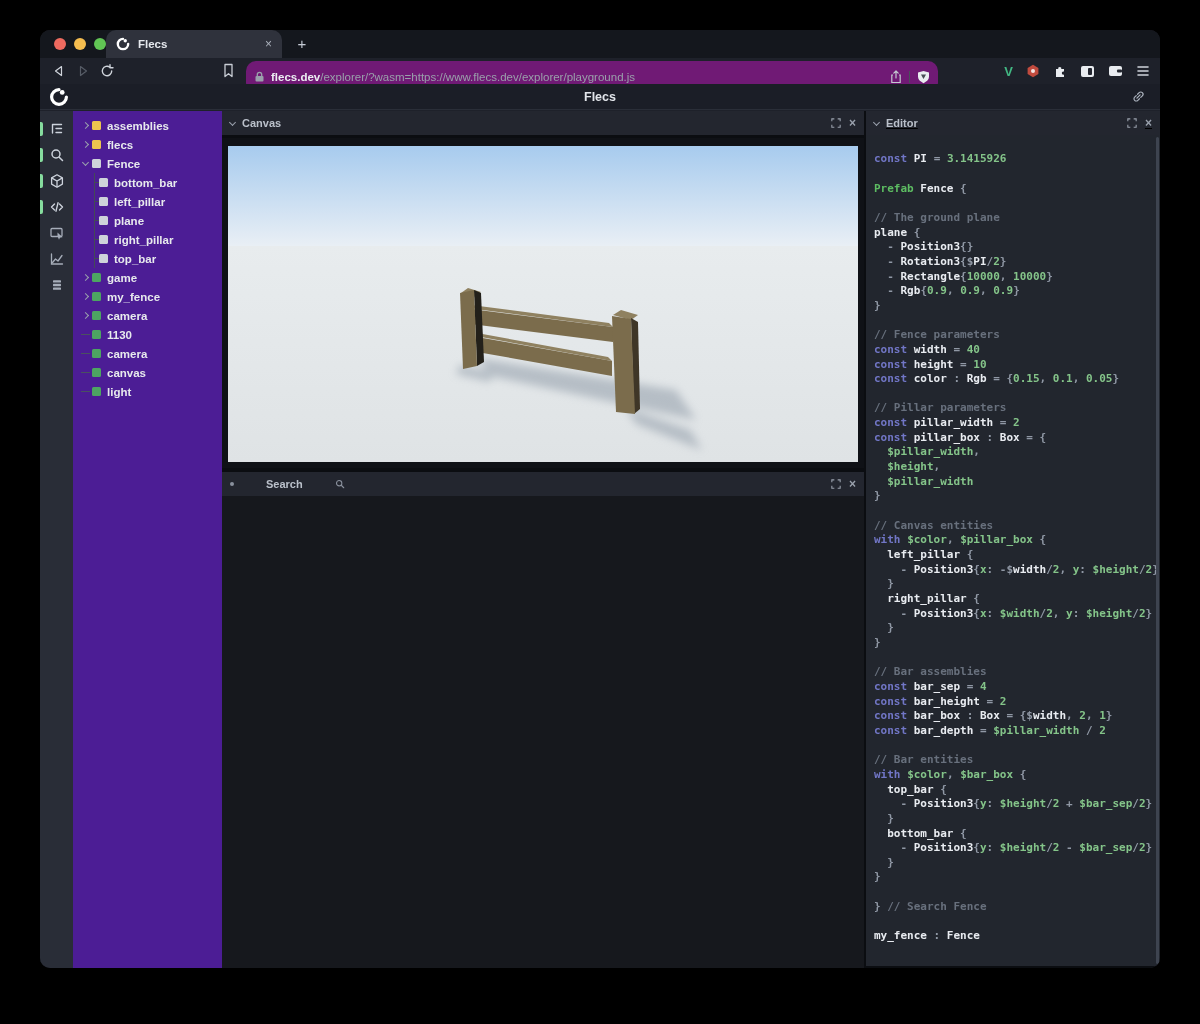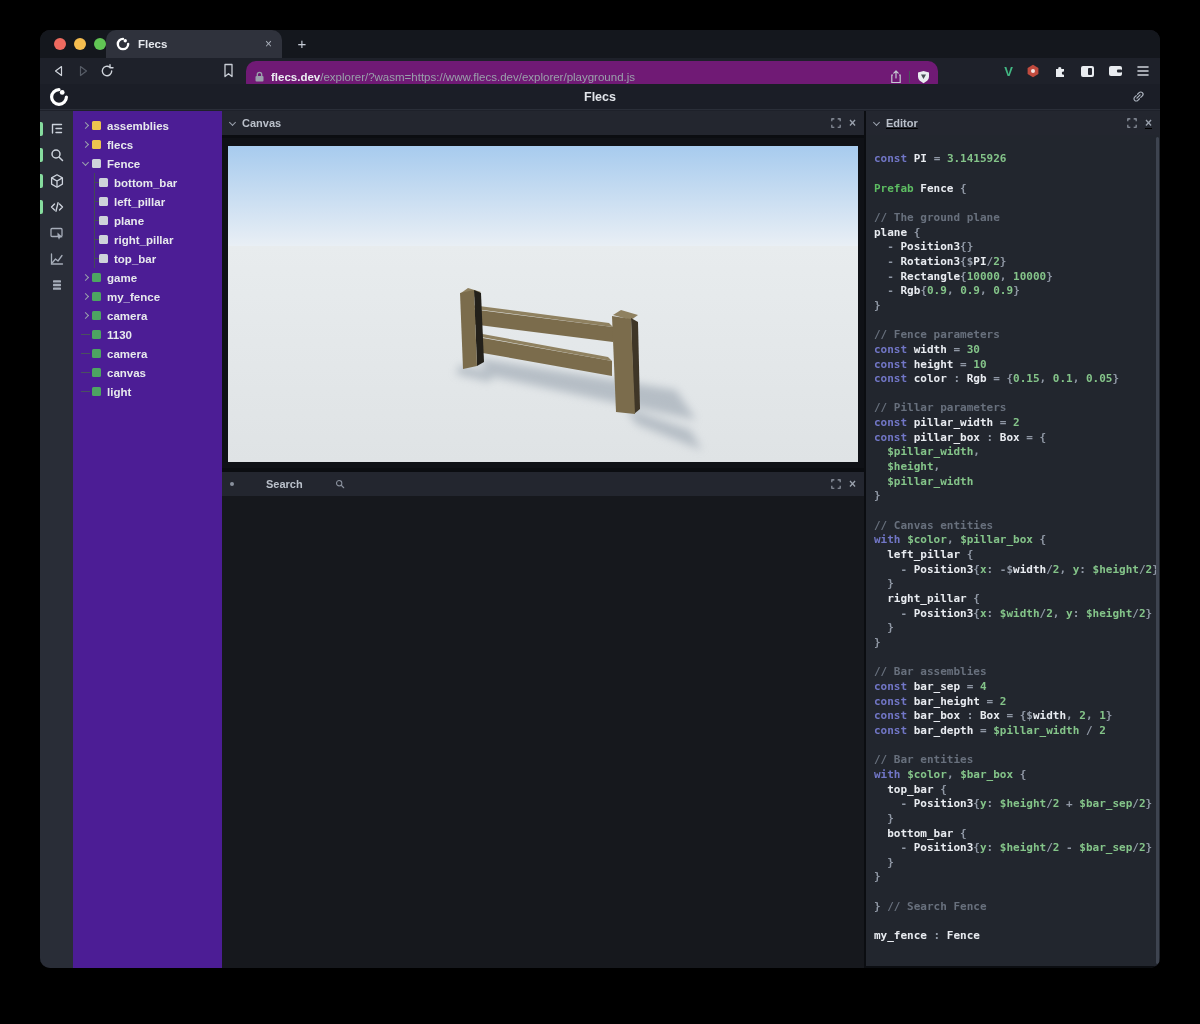--- a/index.html
+++ b/index.html
@@ -442,21 +442,21 @@
 
 <span class="c-cm">// The ground plane</span>
 plane <span class="c-pu">{</span>
   <span class="c-pu">-</span> Position3<span class="c-pu">{}</span>
   <span class="c-pu">-</span> Rotation3<span class="c-pu">{$</span>PI<span class="c-pu">/</span><span class="c-gr">2</span><span class="c-pu">}</span>
   <span class="c-pu">-</span> Rectangle<span class="c-pu">{</span><span class="c-gr">10000</span><span class="c-pu">,</span> <span class="c-gr">10000</span><span class="c-pu">}</span>
   <span class="c-pu">-</span> Rgb<span class="c-pu">{</span><span class="c-gr">0.9</span><span class="c-pu">,</span> <span class="c-gr">0.9</span><span class="c-pu">,</span> <span class="c-gr">0.9</span><span class="c-pu">}</span>
 <span class="c-pu">}</span>
 
 <span class="c-cm">// Fence parameters</span>
-<span class="c-kw">const</span> width <span class="c-pu">=</span> <span class="c-gr">30</span>
+<span class="c-kw">const</span> width <span class="c-pu">=</span> <span class="c-gr">40</span>
 <span class="c-kw">const</span> height <span class="c-pu">=</span> <span class="c-gr">10</span>
 <span class="c-kw">const</span> color <span class="c-pu">:</span> Rgb <span class="c-pu">=</span> <span class="c-pu">{</span><span class="c-gr">0.15</span><span class="c-pu">,</span> <span class="c-gr">0.1</span><span class="c-pu">,</span> <span class="c-gr">0.05</span><span class="c-pu">}</span>
 
 <span class="c-cm">// Pillar parameters</span>
 <span class="c-kw">const</span> pillar_width <span class="c-pu">=</span> <span class="c-gr">2</span>
 <span class="c-kw">const</span> pillar_box <span class="c-pu">:</span> Box <span class="c-pu">=</span> <span class="c-pu">{</span>
   <span class="c-gr">$pillar_width</span><span class="c-pu">,</span>
   <span class="c-gr">$height</span><span class="c-pu">,</span>
   <span class="c-gr">$pillar_width</span>
 <span class="c-pu">}</span>

